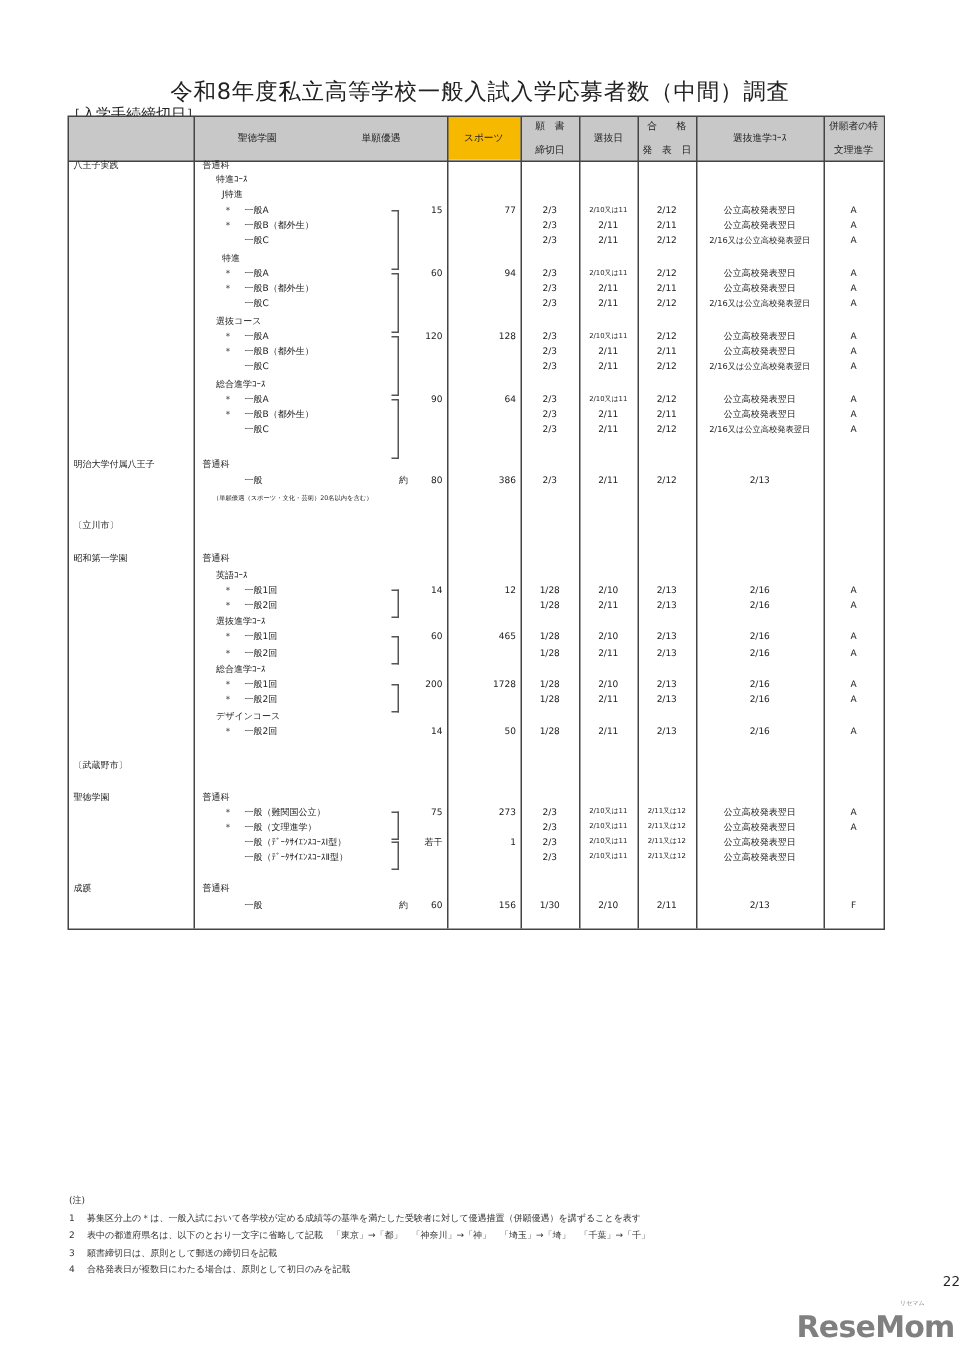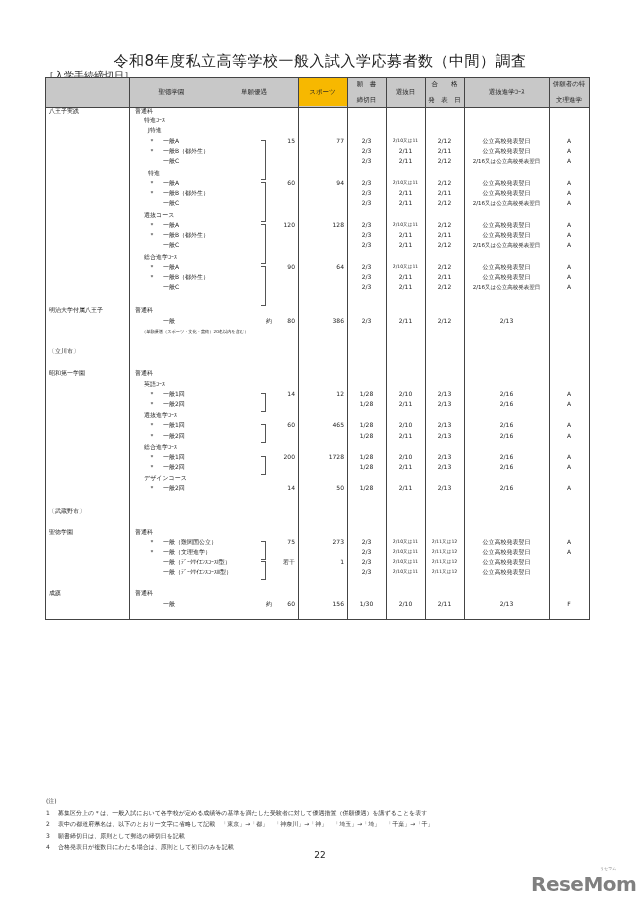--- a/index.html
+++ b/index.html
@@ -10,21 +10,21 @@
   .hdr { position:absolute; left:0; top:0; width:100%; height:30px; background:#c8c8c8; border-bottom:1.5px solid #444; box-sizing:border-box; }
   .col-line { position:absolute; top:0; bottom:0; width:0; border-left:1.2px solid #444; }
   .hcell { position:absolute; top:0; height:28px; font-size:6.5px; display:flex; align-items:center; justify-content:center; text-align:center; line-height:1.3; }
   .hl-yellow { background:#f7b800; }
   .cell { position:absolute; font-size:6px; white-space:nowrap; line-height:8px; }
   .num { text-align:right; }
   .ctr { text-align:center; }
   .bracket { position:absolute; width:4px; border:1px solid #555; border-left:none; }
   .notes { position:absolute; left:46px; top:795px; font-size:6px; line-height:11.5px; color:#333; }
   .notes .row { white-space:nowrap; }
-  .page-no { position:absolute; left:0; width:640px; top:850px; text-align:center; font-size:9px; }
+  .page-no { position:absolute; left:0; width:640px; top:850px; text-align:right; font-size:9px; }
   .logo { position:absolute; left:531px; top:872px; font-family:"DejaVu Sans", sans-serif; font-weight:bold; font-size:20px; color:#808080; letter-spacing:-0.5px; }
   .logo-ruby { position:absolute; left:600px; top:866px; font-size:4px; color:#888; }
 </style>
 </head>
 <body>
 
 <div class="title">令和8年度私立高等学校一般入試入学応募者数（中間）調査</div>
 <div class="subtitle">［入学手続締切日］</div>
 
 <div class="tbl" id="tbl">

